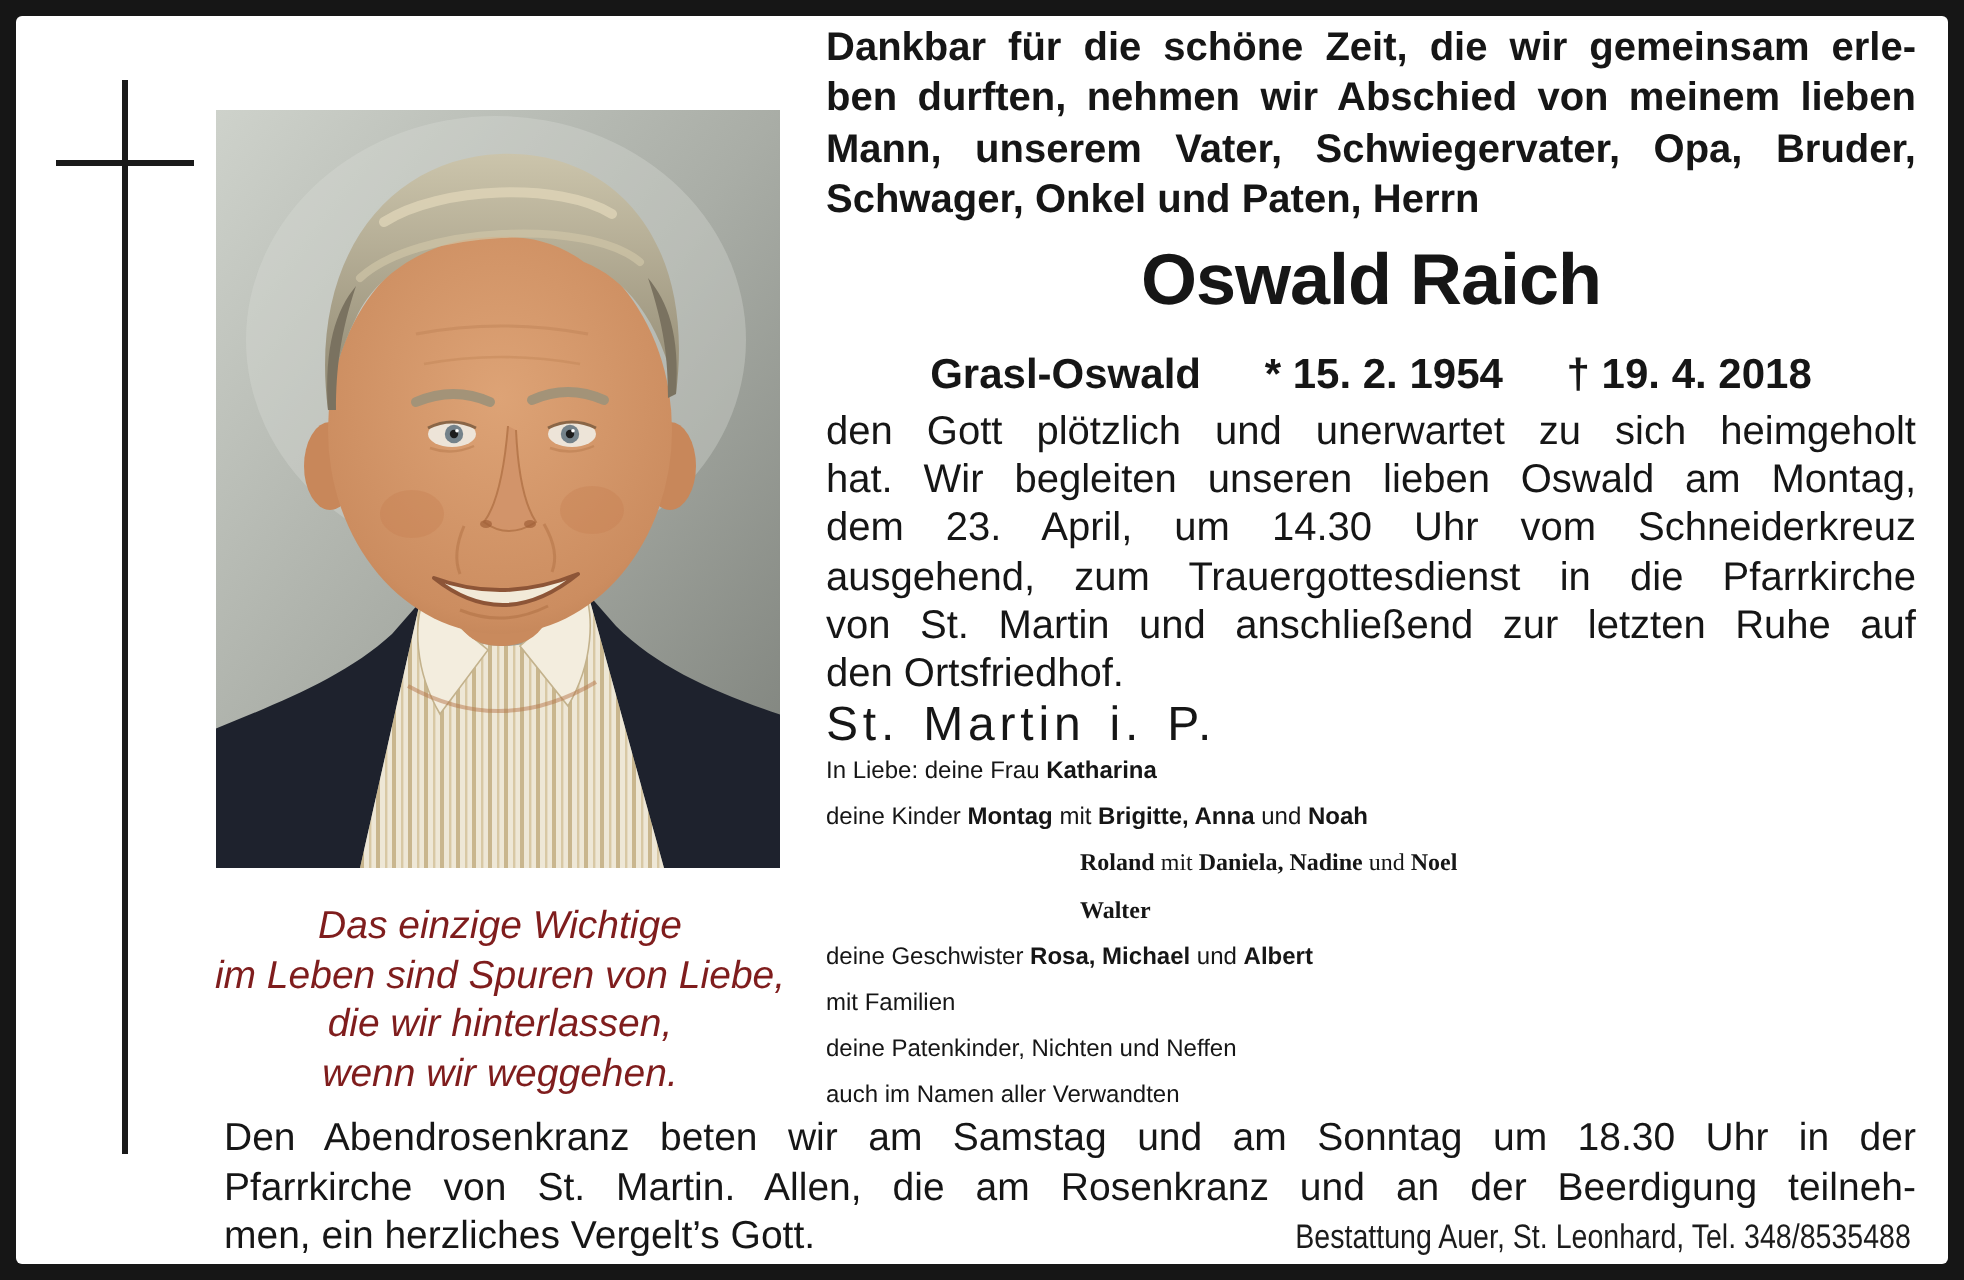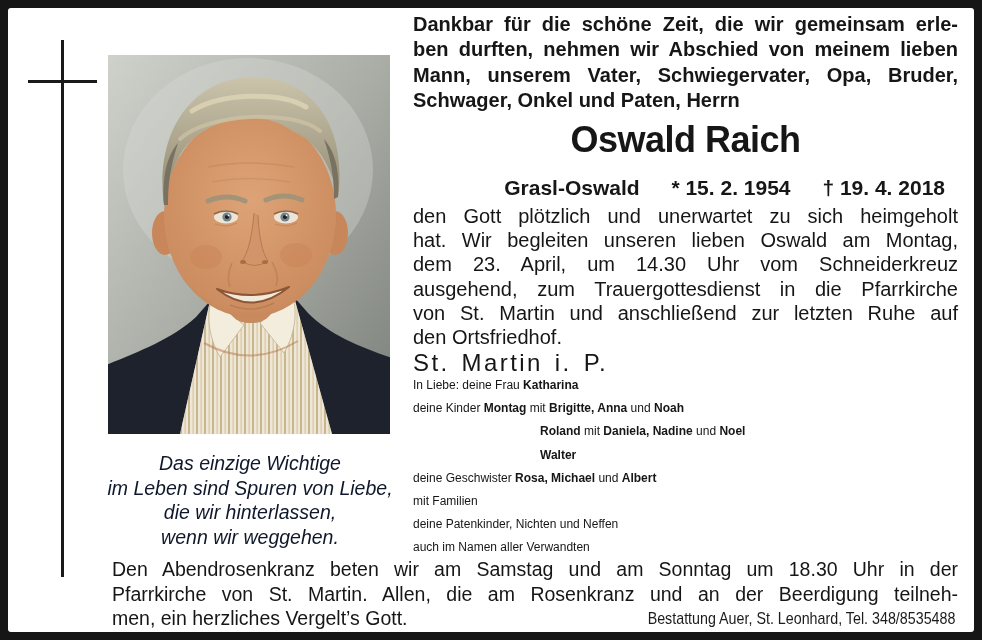--- a/index.html
+++ b/index.html
@@ -20,48 +20,48 @@
   .cross-h{position:absolute;left:20px;top:72px;width:69px;height:3px;background:#1a1a1a;}
 
   
   .photo{position:absolute;left:100px;top:47px;width:282px;height:379px;}
   .photo svg{display:block;}
 
   
   .quote{
     position:absolute;left:82px;top:443px;width:320px;
     font-style:italic;font-size:19.5px;line-height:24.5px;
-    text-align:center;color:#0f172a;
+    text-align:center;color:#7f1d1d;
   }
 
   
   .opening{position:absolute;left:405px;top:4px;width:545px;font-size:20px;line-height:25.4px;font-weight:bold;}
   .jlines .ln{text-align:justify;text-align-last:justify;}
   .jlines .ln:last-child{text-align-last:left;}
 
   .title{
     position:absolute;left:405px;top:102px;width:545px;
     font-size:36px;font-weight:700;letter-spacing:-0.5px;
     text-align:center;line-height:60px;white-space:nowrap;
   }
   .vitals{
     position:absolute;left:405px;top:168px;width:545px;
-    font-size:21px;font-weight:700;text-align:right;white-space:nowrap;
+    font-size:21px;font-weight:700;text-align:center;white-space:nowrap;
   }
   .vitals span{margin:0 13px;}
 
   .announce{position:absolute;left:405px;top:196px;width:545px;font-size:20px;line-height:24.2px;}
 
   .place{
     position:absolute;left:405px;top:341px;width:545px;
     font-size:24px;letter-spacing:2.4px;word-spacing:3px;
   }
   .family{position:absolute;left:405px;top:366px;width:560px;font-size:12px;}
   .family .fline{line-height:23.2px;white-space:nowrap;}
-  .family .fline.indent{padding-left:127px;}
+  .family .fline.indent{padding-left:127px;font-family:Liberation Serif, serif;}
   .family b{font-weight:700;}
 
   .rosary{position:absolute;left:104px;top:549px;width:846px;font-size:19.5px;line-height:24.6px;}
 
   .credit{
     position:absolute;right:19px;top:601px;
     font-size:17px;color:#1c1c1c;white-space:nowrap;
     transform:scaleX(0.84);transform-origin:100% 0;
   }
 </style>

